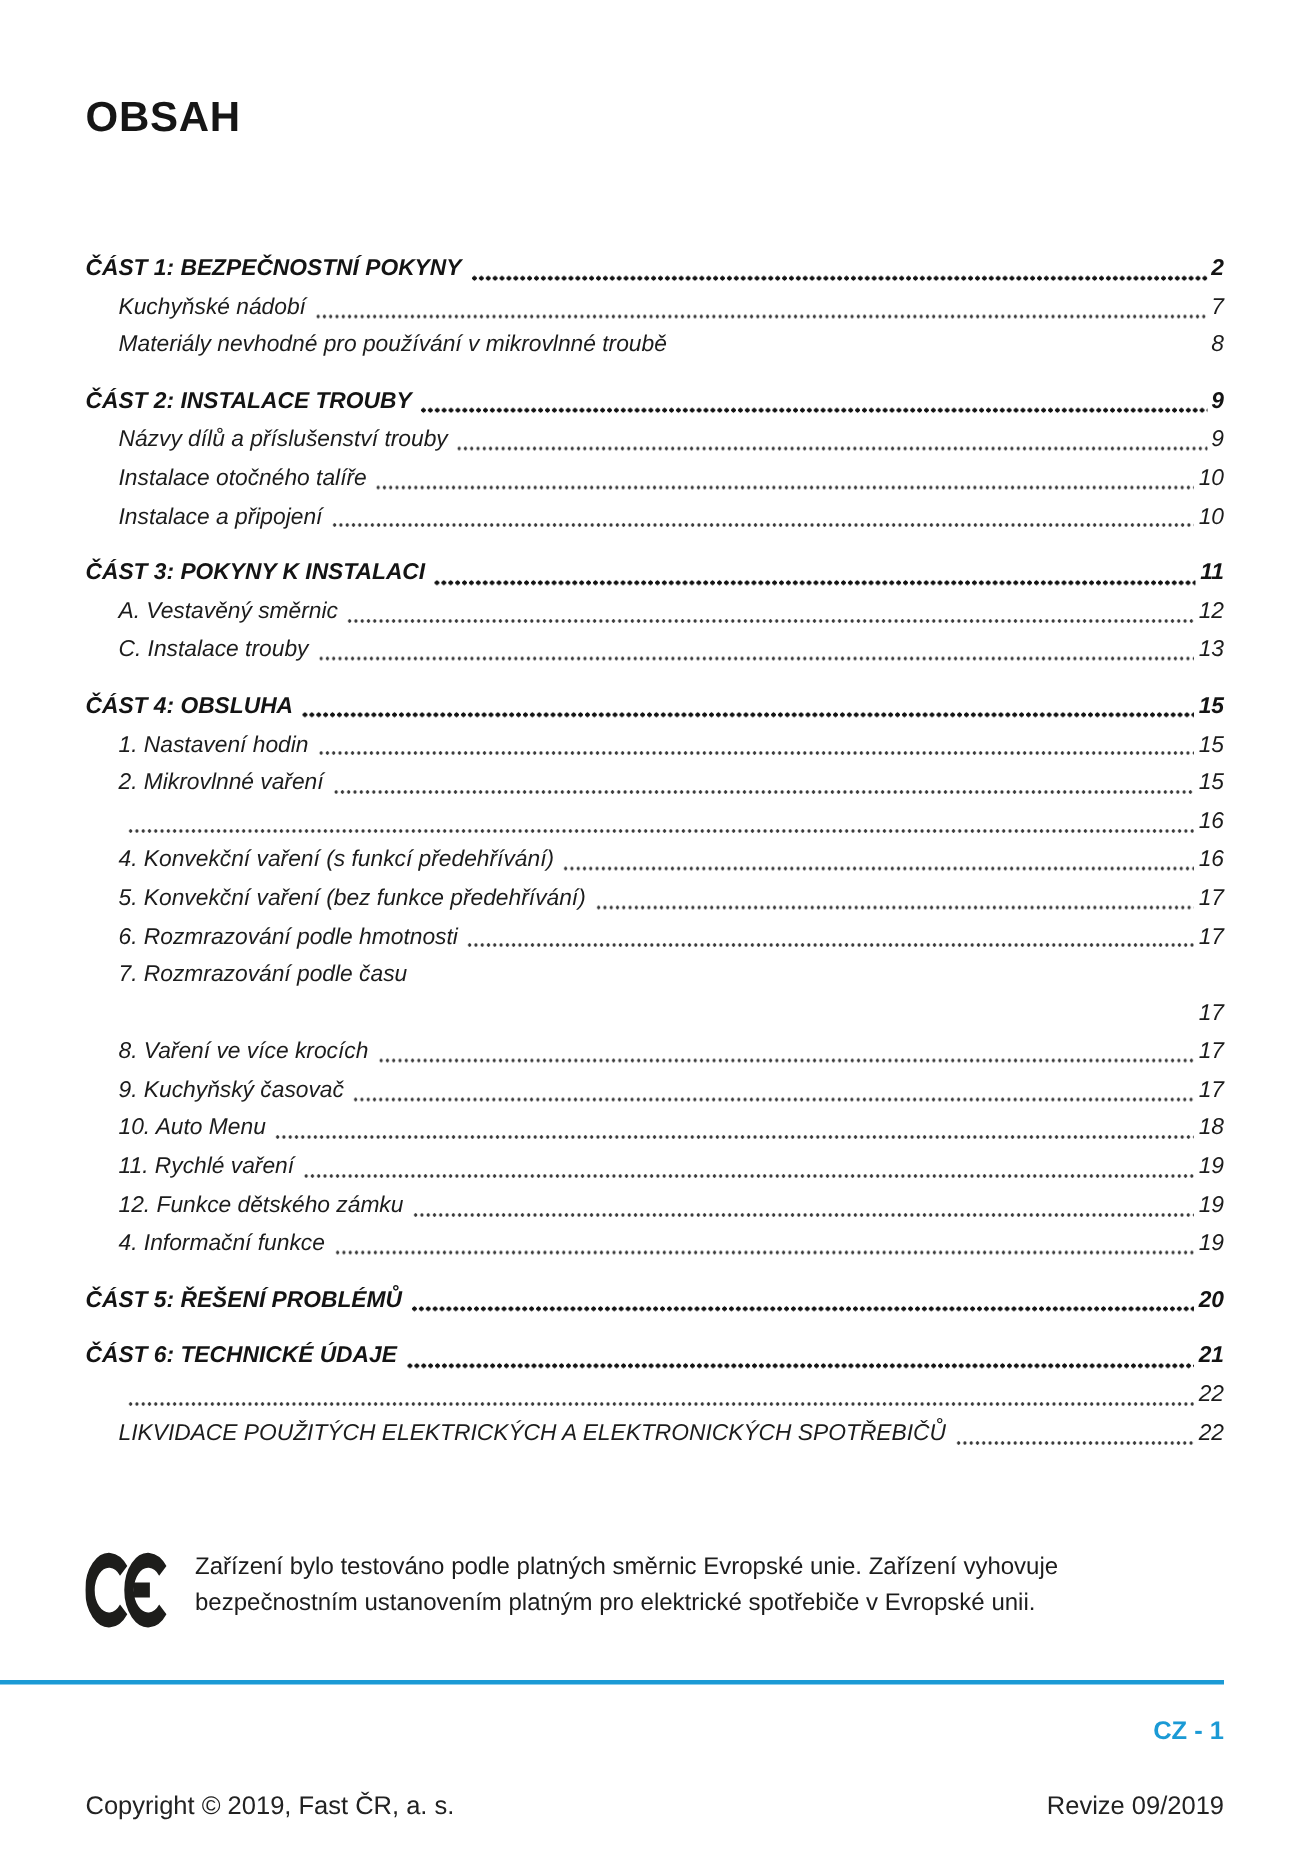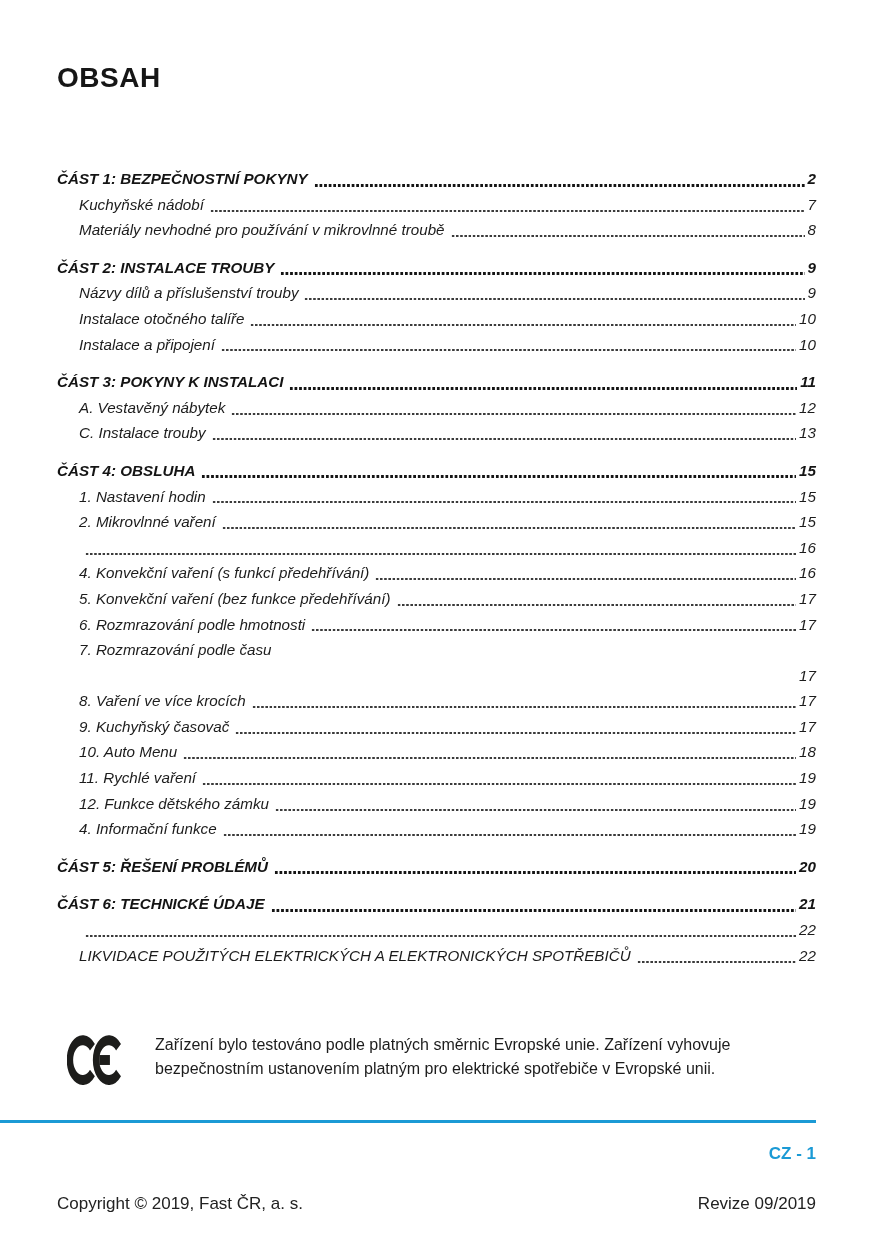--- a/index.html
+++ b/index.html
@@ -21,21 +21,21 @@
     flex:1 1 auto;margin:0 3px 0 6px;
     background-image:radial-gradient(circle,#3b3b3b 1.02px,rgba(0,0,0,0) 1.3px);
     background-size:4.2px 4.2px;background-repeat:repeat-x;
     background-position:left calc(100% - 4.5px);
   }
   .toc-row.section .toc-leader{
     background-image:radial-gradient(circle,#141414 1.35px,rgba(0,0,0,0) 1.6px);
     background-size:4.6px 4.6px;
   }
   .toc-page{text-align:right;}
-  .ce-block{position:absolute;left:67px;top:1030px;display:flex;gap:30px;width:759px;}
+  .ce-block{position:absolute;left:57px;top:1030px;display:flex;gap:15px;width:759px;}
   .ce-icon{flex:0 0 auto;margin-top:2px;}
   .ce-text{margin:3px 0 0 0;font-size:16px;line-height:24px;max-width:686px;color:#1c1c1c;}
   .footer-rule{position:absolute;left:0;top:1120px;width:816px;height:3px;}
   .page-label{position:absolute;right:58px;top:1144px;font-size:17px;font-weight:bold;}
   .page-footer{
     position:absolute;left:57px;right:58px;top:1194px;
     display:flex;justify-content:space-between;font-size:17px;color:#222;
   }
 </style>
 </head>
@@ -48,21 +48,21 @@
       <div class="toc-row section">
         <span class="toc-label">ČÁST 1: BEZPEČNOSTNÍ POKYNY</span>
         <span class="toc-leader"></span>
         <span class="toc-page">2</span>
       </div>
       <div class="toc-row entry" style="padding-left: 22px;">
         <span class="toc-label">Kuchyňské nádobí</span>
         <span class="toc-leader"></span>
         <span class="toc-page">7</span>
       </div>
-      <div class="toc-row entry" style="padding-left: 22px;">
+      <div class="toc-row entry" style="padding-left: 22px; align-items: flex-end;">
         <span class="toc-label">Materiály nevhodné pro používání v mikrovlnné troubě</span>
         <span class="toc-leader"></span>
         <span class="toc-page">8</span>
       </div>
     </div>
     <div class="toc-section">
       <div class="toc-row section">
         <span class="toc-label">ČÁST 2: INSTALACE TROUBY</span>
         <span class="toc-leader"></span>
         <span class="toc-page">9</span>
@@ -83,21 +83,21 @@
         <span class="toc-page">10</span>
       </div>
     </div>
     <div class="toc-section">
       <div class="toc-row section">
         <span class="toc-label">ČÁST 3: POKYNY K INSTALACI</span>
         <span class="toc-leader"></span>
         <span class="toc-page">11</span>
       </div>
       <div class="toc-row entry" style="padding-left: 22px;">
-        <span class="toc-label">A. Vestavěný nábytek</span>
+        <span class="toc-label">A. Vestavěný směrnic</span>
         <span class="toc-leader"></span>
         <span class="toc-page">12</span>
       </div>
       <div class="toc-row entry" style="padding-left: 22px;">
         <span class="toc-label">C. Instalace trouby</span>
         <span class="toc-leader"></span>
         <span class="toc-page">13</span>
       </div>
     </div>
     <div class="toc-section">

